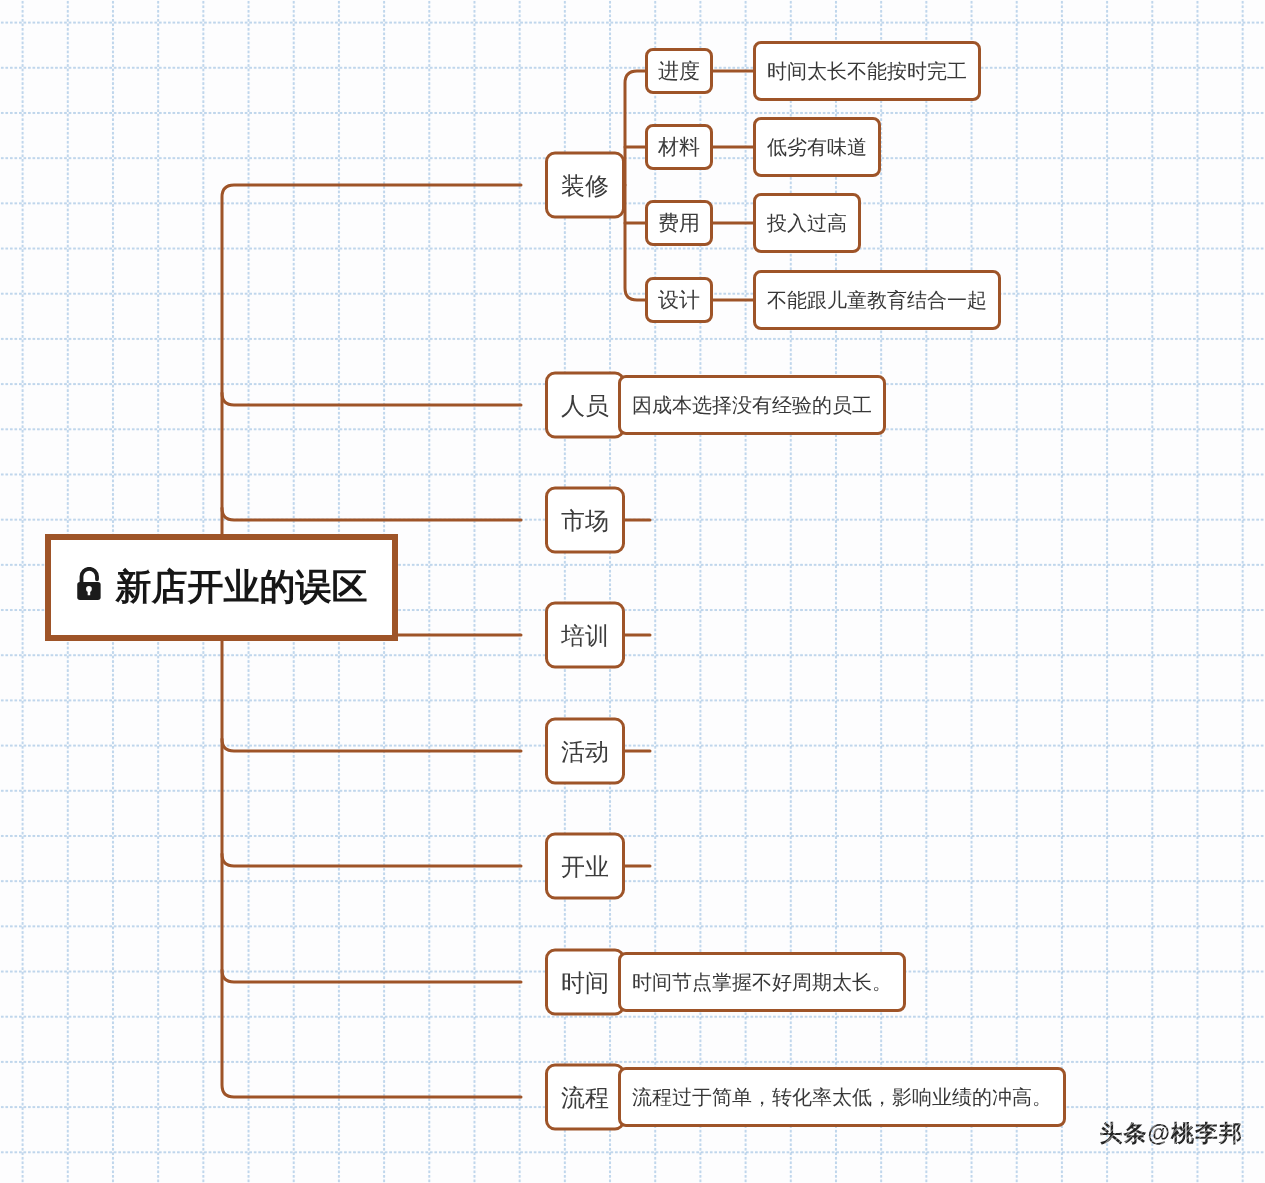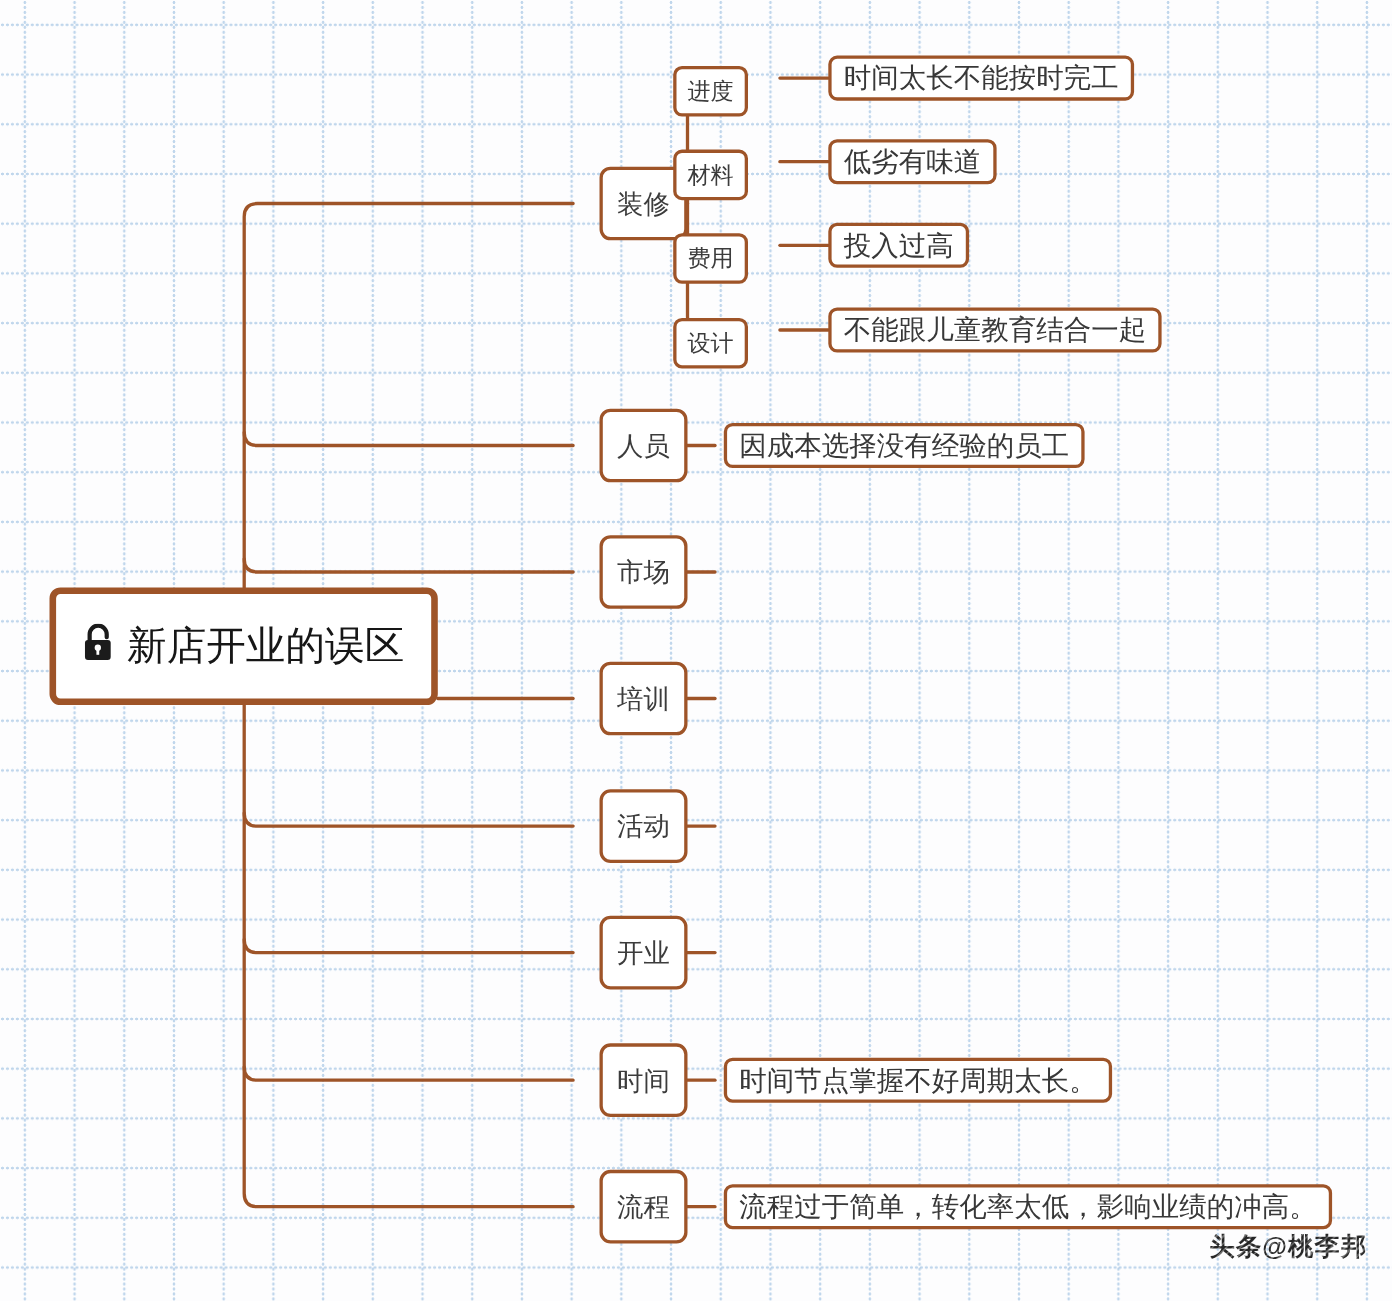--- a/index.html
+++ b/index.html
@@ -26,28 +26,28 @@
   svg.wires path{stroke:var(--accent);stroke-width:3;fill:none;stroke-linecap:round;}
   .node{
     position:absolute;z-index:2;background:#fff;
     border:3px solid var(--accent);border-radius:10px;
     display:flex;align-items:center;justify-content:center;
     color:var(--label);box-sizing:border-box;
     transform:translateY(-50%);
     white-space:nowrap;
   }
   .topic{left:545px;width:80px;height:67px;font-size:24px;}
-  .sub{left:612px;height:46px;padding:0 10px;font-size:21px;border-radius:8px;margin-top:12px;}
-  .leaf{height:41px;padding:0 11px;font-size:25px;border-radius:8px;color:#383838;}
+  .sub{left:645px;height:46px;padding:0 10px;font-size:21px;border-radius:8px;}
+  .leaf{height:60px;padding:0 11px;font-size:20px;border-radius:8px;color:#383838;}
   .leaf.l1{left:753px;}
-  .leaf.l2{left:658px;}
+  .leaf.l2{left:618px;}
   .root{
     left:45px;top:534px;width:353px;height:107px;
-    transform:none;border-width:6px;border-radius:10px;
-    gap:12px;font-size:36px;font-weight:400;color:var(--title);
+    transform:none;border-width:6px;border-radius:0;
+    gap:12px;font-size:36px;font-weight:700;color:var(--title);
   }
   .lock{flex:0 0 auto;margin-top:2px;}
   .watermark{
     position:absolute;right:22px;top:1118px;z-index:3;
     font-size:23px;font-weight:700;letter-spacing:1px;
     background:repeating-linear-gradient(135deg,#262626 0 3px,#6e6e6e 3px 4.5px);
     -webkit-background-clip:text;background-clip:text;color:transparent;
   }
 </style>
 </head>

